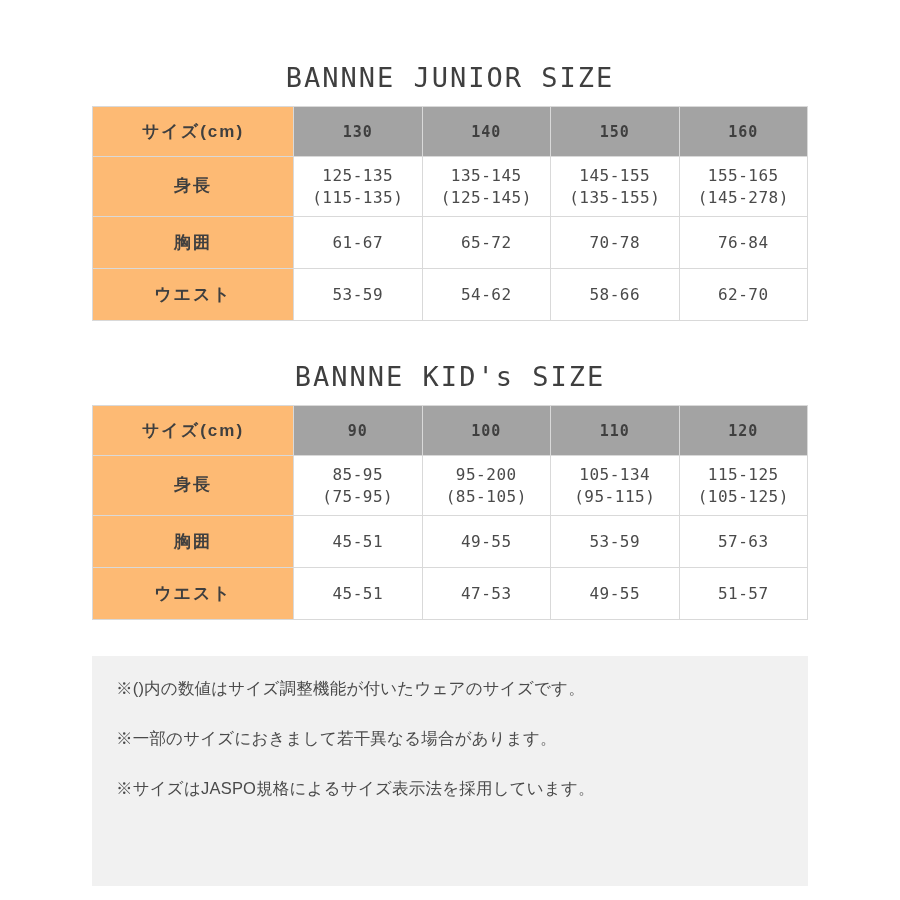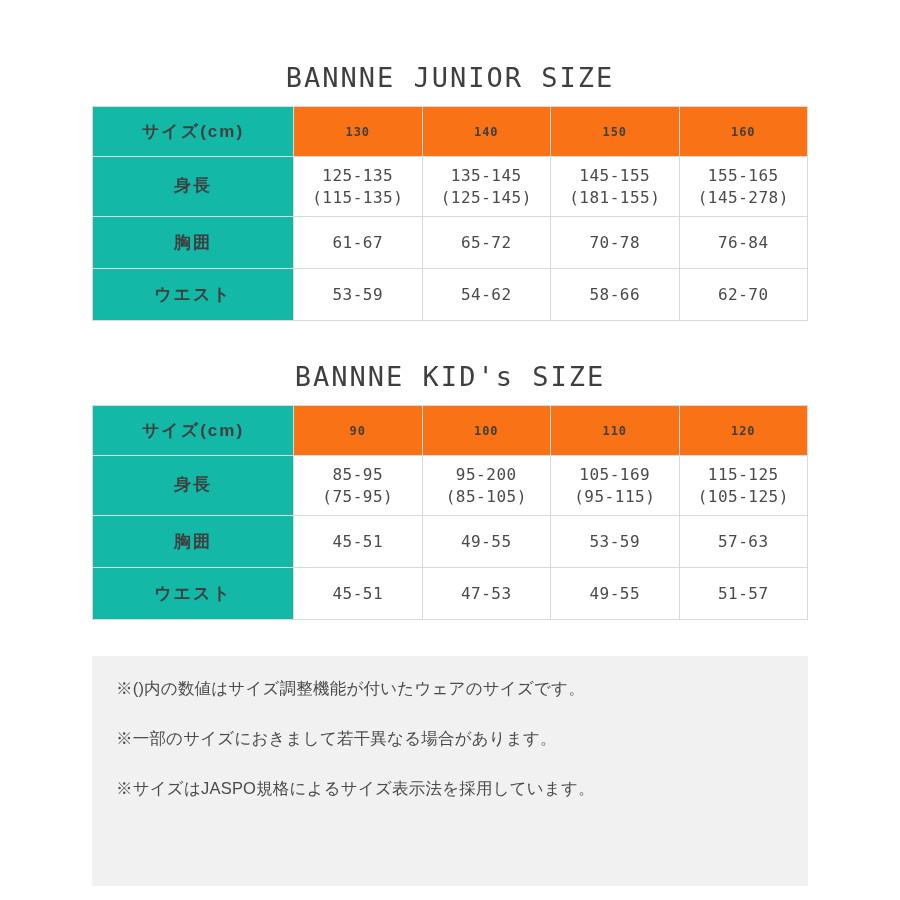--- a/index.html
+++ b/index.html
@@ -48,30 +48,30 @@
   }
   table.size-table td, table.size-table th {
     border: 1px solid #d9d9d9;
     text-align: center;
     vertical-align: middle;
     font-weight: normal;
     color: #4a4a4a;
   }
   table.size-table th.row-head, table.size-table td.row-head {
     width: 198px;
-    background: #14b8a6;
+    background: #fdba74;
     font-size: 17px;
     font-weight: bold;
     letter-spacing: 2px;
     color: #3f3f3f;
     font-family: "Liberation Sans", sans-serif;
   }
   table.size-table th.col-head {
-    background: #f97316;
-    font-size: 12px;
+    background: #a3a3a3;
+    font-size: 15px;
     font-weight: bold;
     letter-spacing: 1px;
     color: #3f3f3f;
     font-family: "DejaVu Sans Mono", monospace;
   }
   table.size-table tr.header-row th {
     height: 47px;
   }
   table.size-table tbody td {
     height: 49px;
@@ -135,21 +135,21 @@
           <td>
             <span class="sub">125-135</span>
             <span class="sub">(115-135)</span>
           </td>
           <td>
             <span class="sub">135-145</span>
             <span class="sub">(125-145)</span>
           </td>
           <td>
             <span class="sub">145-155</span>
-            <span class="sub">(181-155)</span>
+            <span class="sub">(135-155)</span>
           </td>
           <td>
             <span class="sub">155-165</span>
             <span class="sub">(145-278)</span>
           </td>
         </tr>
         <tr>
           <td class="row-head">胸囲</td>
           <td>61-67</td>
           <td>65-72</td>
@@ -183,21 +183,21 @@
           <td class="row-head">身長</td>
           <td>
             <span class="sub">85-95</span>
             <span class="sub">(75-95)</span>
           </td>
           <td>
             <span class="sub">95-200</span>
             <span class="sub">(85-105)</span>
           </td>
           <td>
-            <span class="sub">105-169</span>
+            <span class="sub">105-134</span>
             <span class="sub">(95-115)</span>
           </td>
           <td>
             <span class="sub">115-125</span>
             <span class="sub">(105-125)</span>
           </td>
         </tr>
         <tr>
           <td class="row-head">胸囲</td>
           <td>45-51</td>

